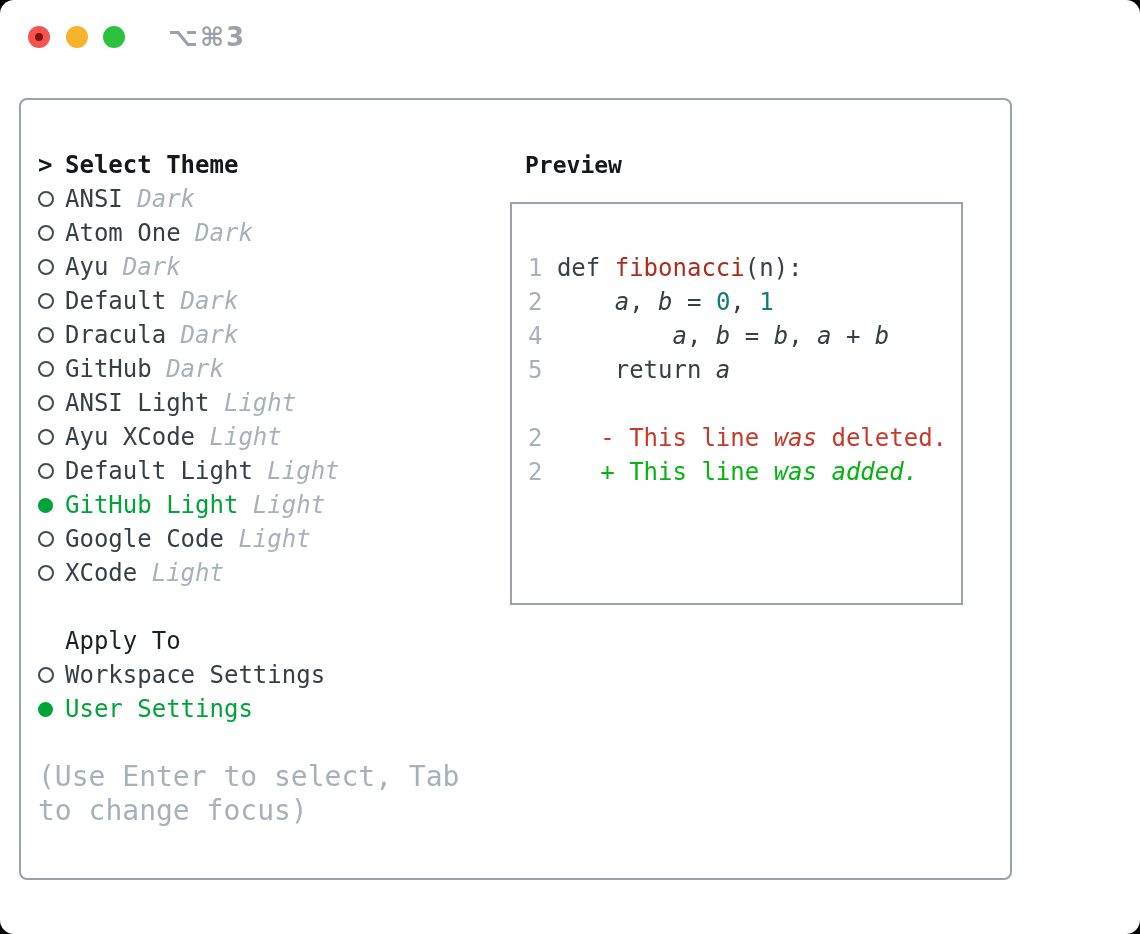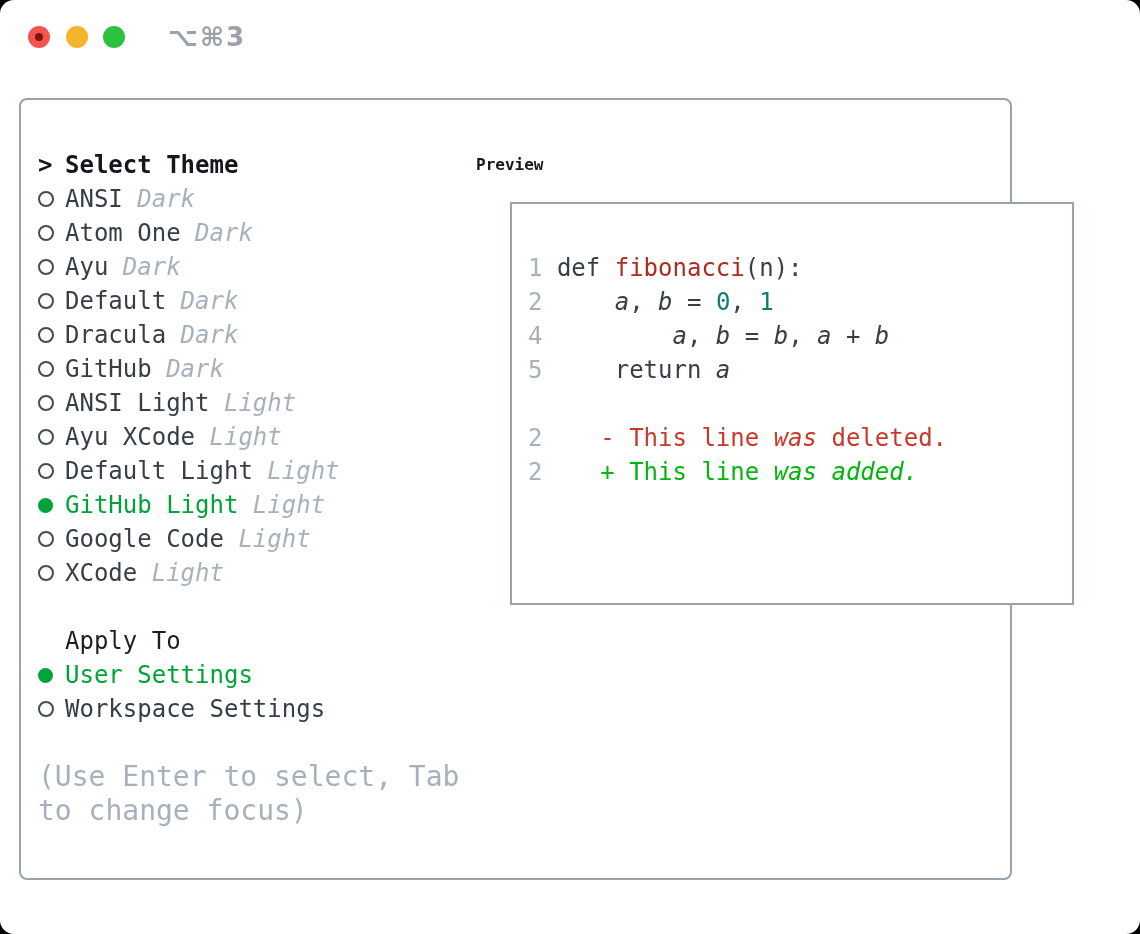--- a/index.html
+++ b/index.html
@@ -42,25 +42,25 @@
   .t-name.sel{color:var(--green,#00a338);}
   .t-variant{color:var(--muted,#a7b1bc);margin-left:0.602em;font-style:italic;}
   .opt-label{color:var(--dark,#363e47);}
   .opt-label.sel{color:var(--green,#00a338);}
   .hint{
     margin-top:0;width:445px;color:var(--muted,#a7b1bc);
     font-size:28px;line-height:34px;word-wrap:break-word;
   }
   
   .preview-title{
-    position:absolute;left:455px;top:48px;height:34px;line-height:34px;
-    font-size:16px;font-weight:bold;color:#14181c;
+    position:absolute;left:504px;top:48px;height:34px;line-height:34px;
+    font-size:23px;font-weight:bold;color:#14181c;
   }
   .preview-box{
-    position:absolute;left:489px;top:102px;width:564px;height:403px;
+    position:absolute;left:489px;top:102px;width:453px;height:403px;
     border:2px solid var(--border,#99a3ad);box-sizing:border-box;background:#fff;
   }
   .preview-lines{position:absolute;left:16px;top:47px;}
   .pline{height:34px;line-height:34px;font-size:24px;white-space:pre;}
   .s-ln{color:var(--muted,#a7b1bc);}
   .s-pl{color:var(--dark,#363e47);}
   .s-pl-i{color:var(--dark,#363e47);font-style:italic;}
   .s-fn{color:var(--fn,#ad2c1e);}
   .s-num{color:var(--lit,#0e7d74);}
   .s-call{color:var(--call,#2699cf);}
@@ -109,22 +109,22 @@
         </div>
 
       <div class="row"></div>
 
       <div class="row">
         <span class="marker"></span>
         <span class="h2-label">Apply To</span>
       </div>
 
       <div id="applyOpts">
+          <div class="row"><span class="marker"><span class="radio"></span></span><span class="opt-label">Workspace Settings</span></div>
           <div class="row"><span class="marker"><span class="radio on"></span></span><span class="opt-label sel">User Settings</span></div>
-          <div class="row"><span class="marker"><span class="radio"></span></span><span class="opt-label">Workspace Settings</span></div>
         </div>
 
       <div class="row"></div>
 
       <div class="hint">(Use Enter to select, Tab to change focus)</div>
     </div>
 
     <div class="preview-title">Preview</div>
 
     <div class="preview-box">

